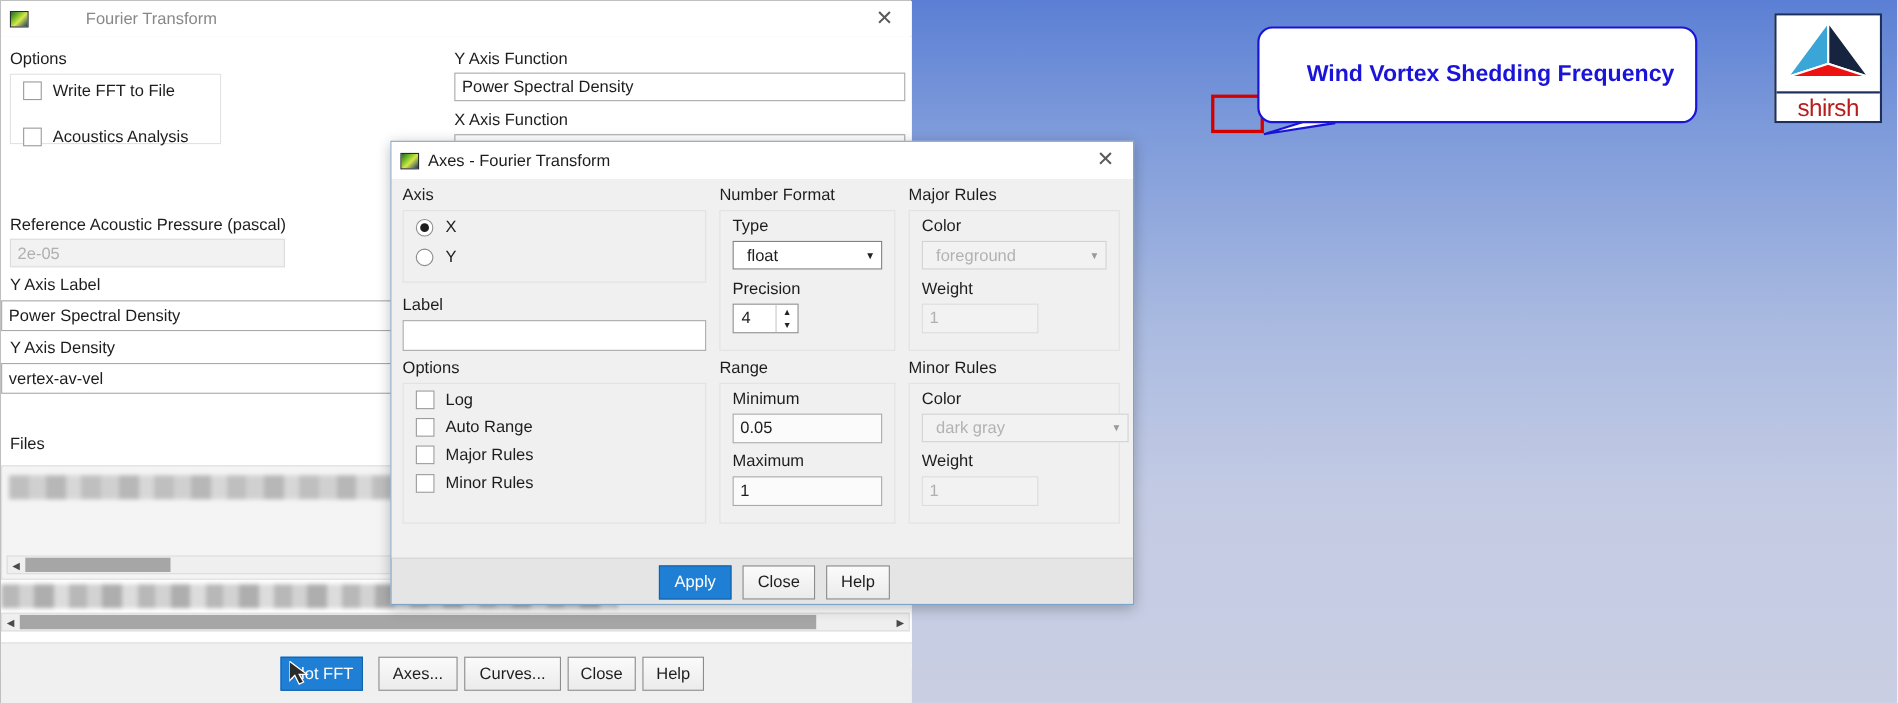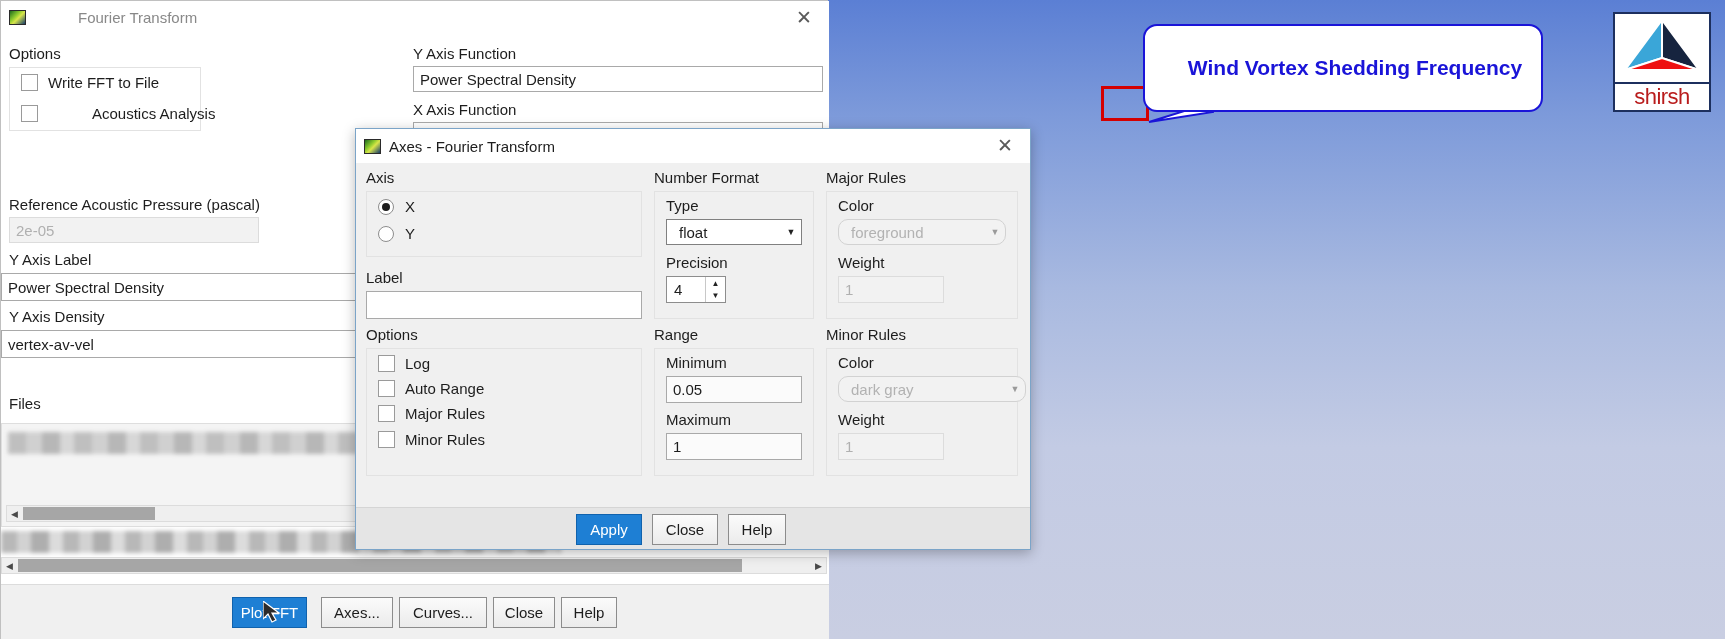--- a/index.html
+++ b/index.html
@@ -134,20 +134,21 @@
   .btnbar-main {
     position: absolute; left: 0; top: 583px; width: 828px; height: 56px;
     background: #f0f0f0; border-top: 1px solid #dcdcdc;
   }
   .btn {
     position: absolute; height: 31px; border: 1px solid #8c8c8c;
     background: linear-gradient(to bottom,#fbfbfb,#ebebeb);
     font-size: 15px; color: #1d1d1d;
     display: flex; align-items: center; justify-content: center;
     font-family: "Liberation Sans", sans-serif;
+    margin-left: 23px;
   }
   .btn.primary {
     background: #1e7fd4; border: 1px solid #1062ad; color: #ffffff;
   }
   .cursor-arrow { position: absolute; left: 262px; top: 600px; }
 
   
   .dlg-axes {
     position: absolute; left: 355px; top: 128px; width: 676px; height: 422px;
     background: #e5e5e5; border: 1px solid #7ba4c8;
@@ -170,21 +171,21 @@
   }
   .radio.on::after {
     content:""; position: absolute; left: 3px; top: 3px;
     width: 8px; height: 8px; border-radius: 50%; background: #1d1d1d;
   }
   .combo {
     position: absolute; border: 1px solid #808080; background: #ffffff;
     font-size: 15px; color: #1d1d1d; display: flex; align-items: center;
     padding-left: 12px;
   }
-  .combo.disabled { background: #f2f2f2; border-color: #d2d2d2; color: #b2b2b2; border-radius: 10px; }
+  .combo.disabled { background: #f2f2f2; border-color: #d2d2d2; color: #b2b2b2; }
   .combo-arrow {
     position: absolute; right: 0; top: 0; bottom: 0; width: 20px;
     display: flex; align-items: center; justify-content: center;
     font-size: 9px; color: #222;
   }
   .combo.disabled .combo-arrow { color: #9a9a9a; }
   .spin {
     position: absolute; border: 1px solid #8d8d8d; background: #fff;
     font-size: 15px; color: #1d1d1d; display: flex; align-items: center;
     padding-left: 7px;
@@ -254,21 +255,21 @@
     </div>
 
     <div class="dlg-main-body">
 
       <div class="grp-title" style="left:8px; top:12px;">Options</div>
       <div class="grp-box" style="left:8px; top:34px; width:192px; height:64px;"></div>
       <div class="cbrow" style="left:20px; top:41px;">
         <div class="cbox"></div>
         <span class="lbl">Write FFT to File</span>
       </div>
-      <div class="cbrow" style="left:20px; top:72px;gap:44px;">
+      <div class="cbrow" style="left:20px; top:83px;">
         <div class="cbox"></div>
         <span class="lbl">Acoustics Analysis</span>
       </div>
 
       <div class="grp-title" style="left:412px; top:12px;">Y Axis Function</div>
       <div class="tfield" style="left:412px; top:33px; width:410px; height:26px;">Power Spectral Density</div>
       <div class="grp-title" style="left:412px; top:68px;">X Axis Function</div>
       <div class="tfield" style="left:412px; top:89px; width:410px; height:26px;"></div>
 
       <div class="grp-title lbl-muted" style="left:8px; top:163px;">Reference Acoustic Pressure (pascal)</div>

